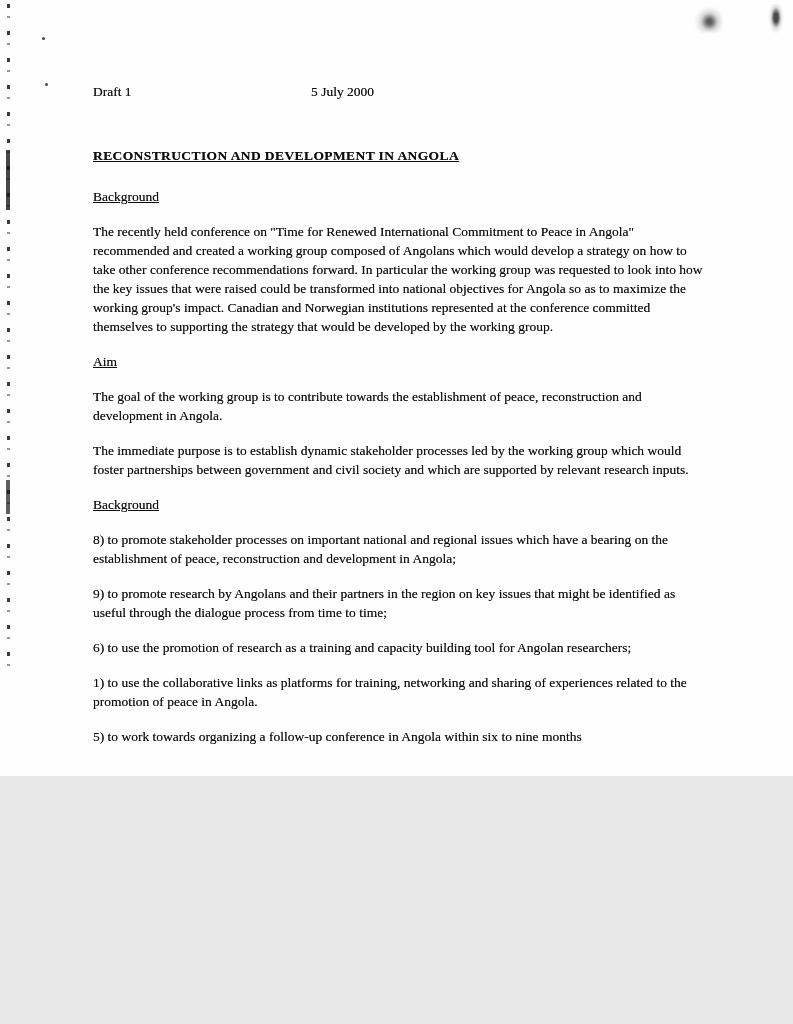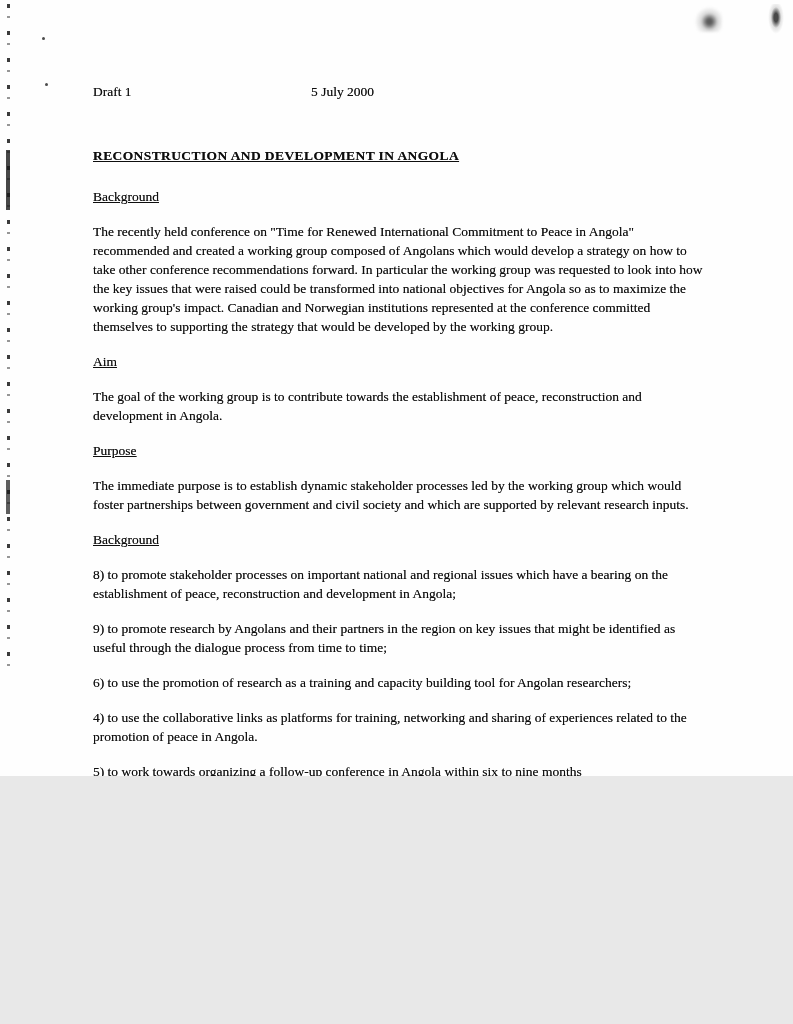--- a/index.html
+++ b/index.html
@@ -140,27 +140,26 @@
       <h2 class="sec-heading">Background</h2>
       <p>The recently held conference on "Time for Renewed International Commitment to Peace in Angola" recommended and created a working group composed of Angolans which would develop a strategy on how to take other conference recommendations forward. In particular the working group was requested to look into how the key issues that were raised could be transformed into national objectives for Angola so as to maximize the working group's impact. Canadian and Norwegian institutions represented at the conference committed themselves to supporting the strategy that would be developed by the working group.</p>
     </section>
 
     <section>
       <h2 class="sec-heading">Aim</h2>
       <p>The goal of the working group is to contribute towards the establishment of peace, reconstruction and development in Angola.</p>
     </section>
 
     <section>
-      <h2 class="sec-heading">Purpose</h2>
       <p>The immediate purpose is to establish dynamic stakeholder processes led by the working group which would foster partnerships between government and civil society and which are  supported by relevant research inputs.</p>
     </section>
 
     <section>
       <h2 class="sec-heading">Background</h2>
       <p>8) to promote stakeholder processes on important national and regional issues which have a bearing on the establishment of peace, reconstruction and development in Angola;</p>
       <p>9) to promote research by Angolans and their partners in the region on key issues that might be identified as useful through the dialogue process from time to time;</p>
       <p>6) to use the promotion of research as a training and capacity building tool  for Angolan researchers;</p>
-      <p>4) to use the collaborative links as platforms for training, networking and sharing of experiences related to the promotion of peace in Angola.</p>
+      <p>1) to use the collaborative links as platforms for training, networking and sharing of experiences related to the promotion of peace in Angola.</p>
       <p>5)  to work towards organizing a follow-up conference in Angola within six to nine months</p>
     </section>
 
   </div>
 </div>
 
 </body></html>

